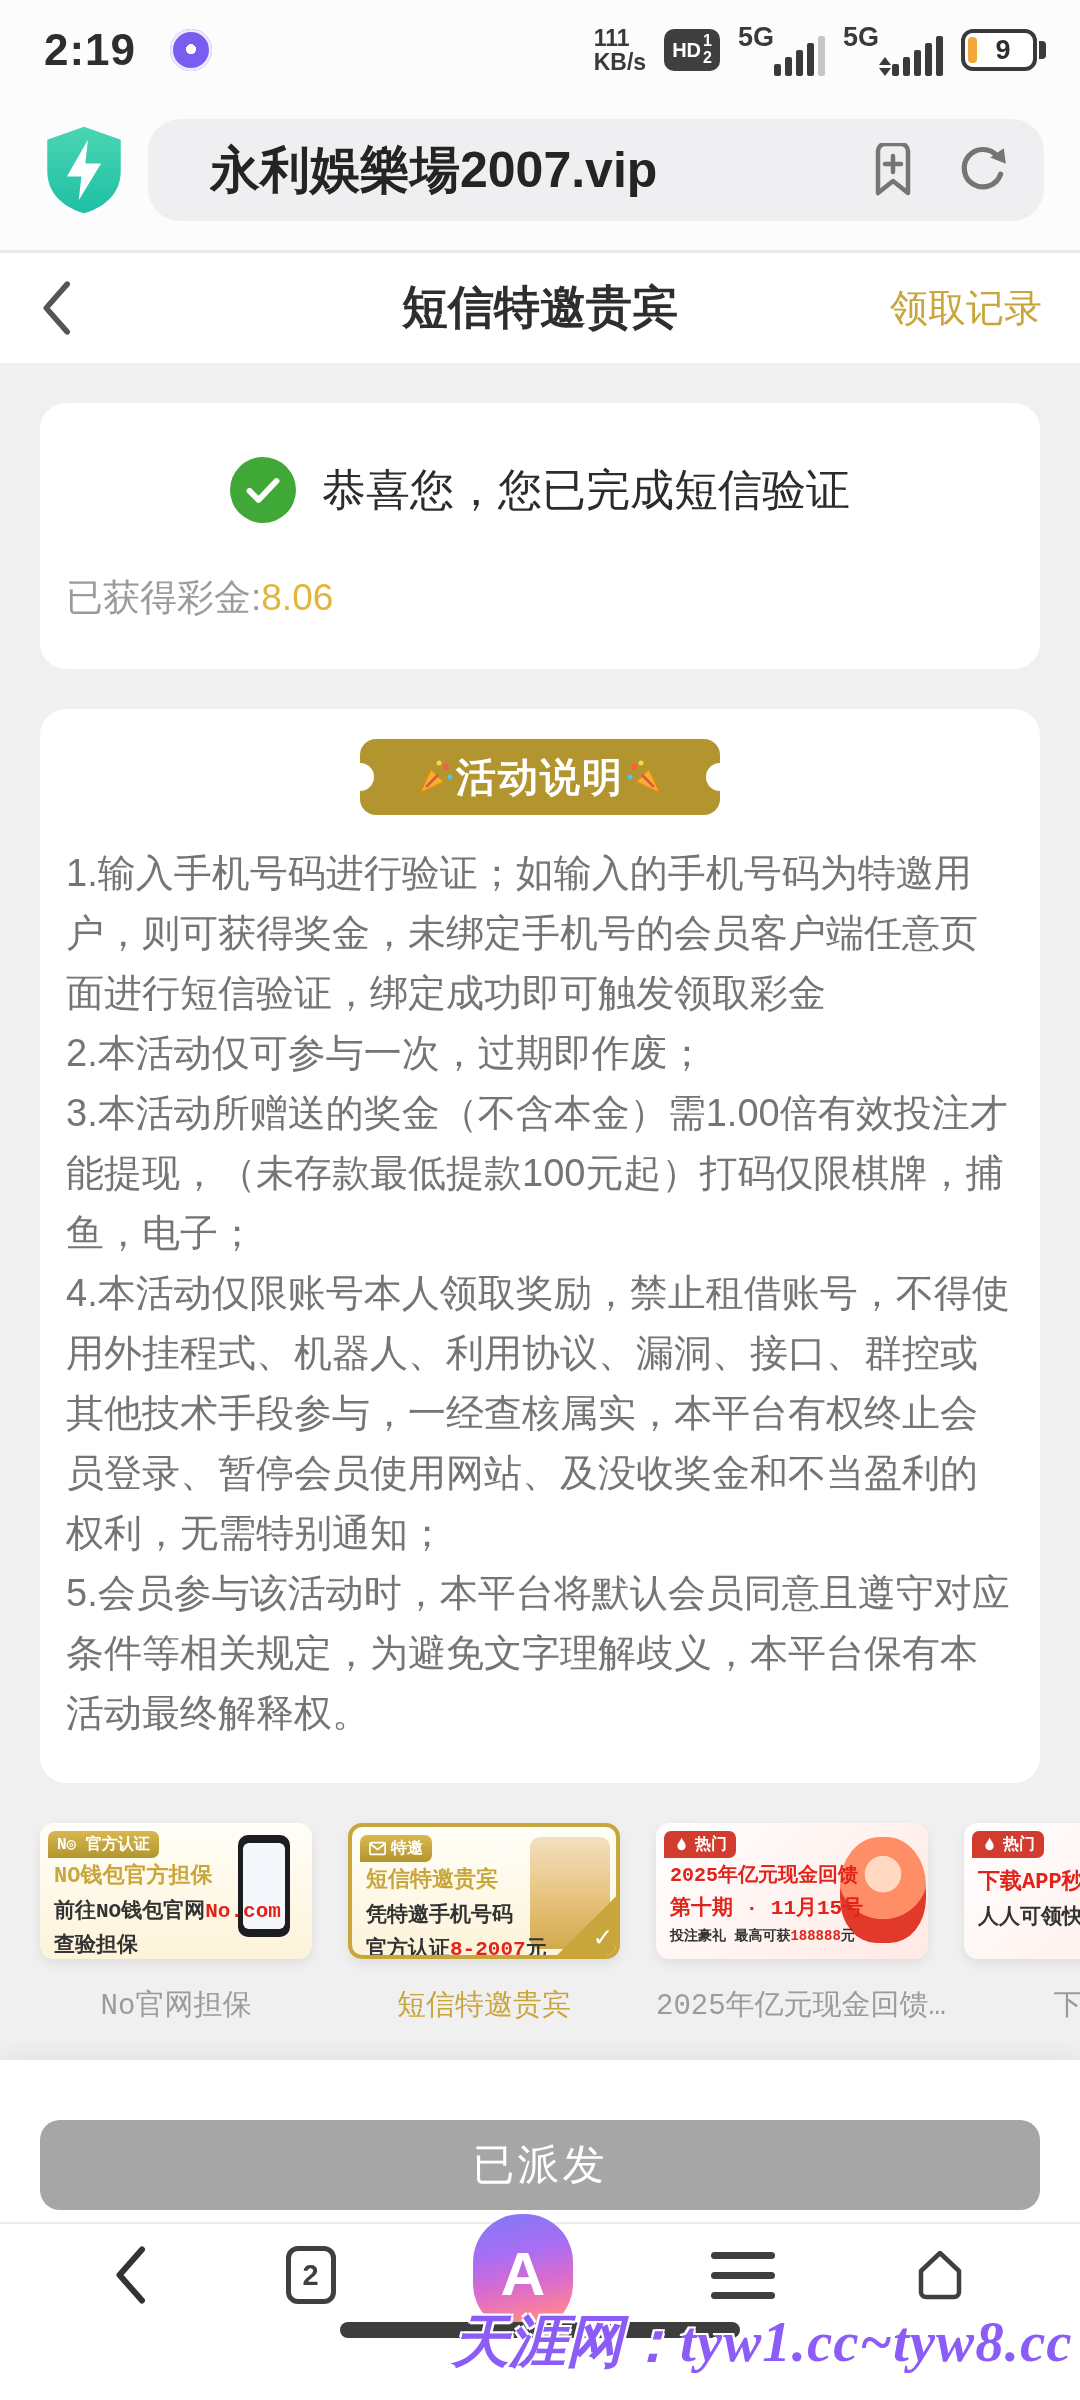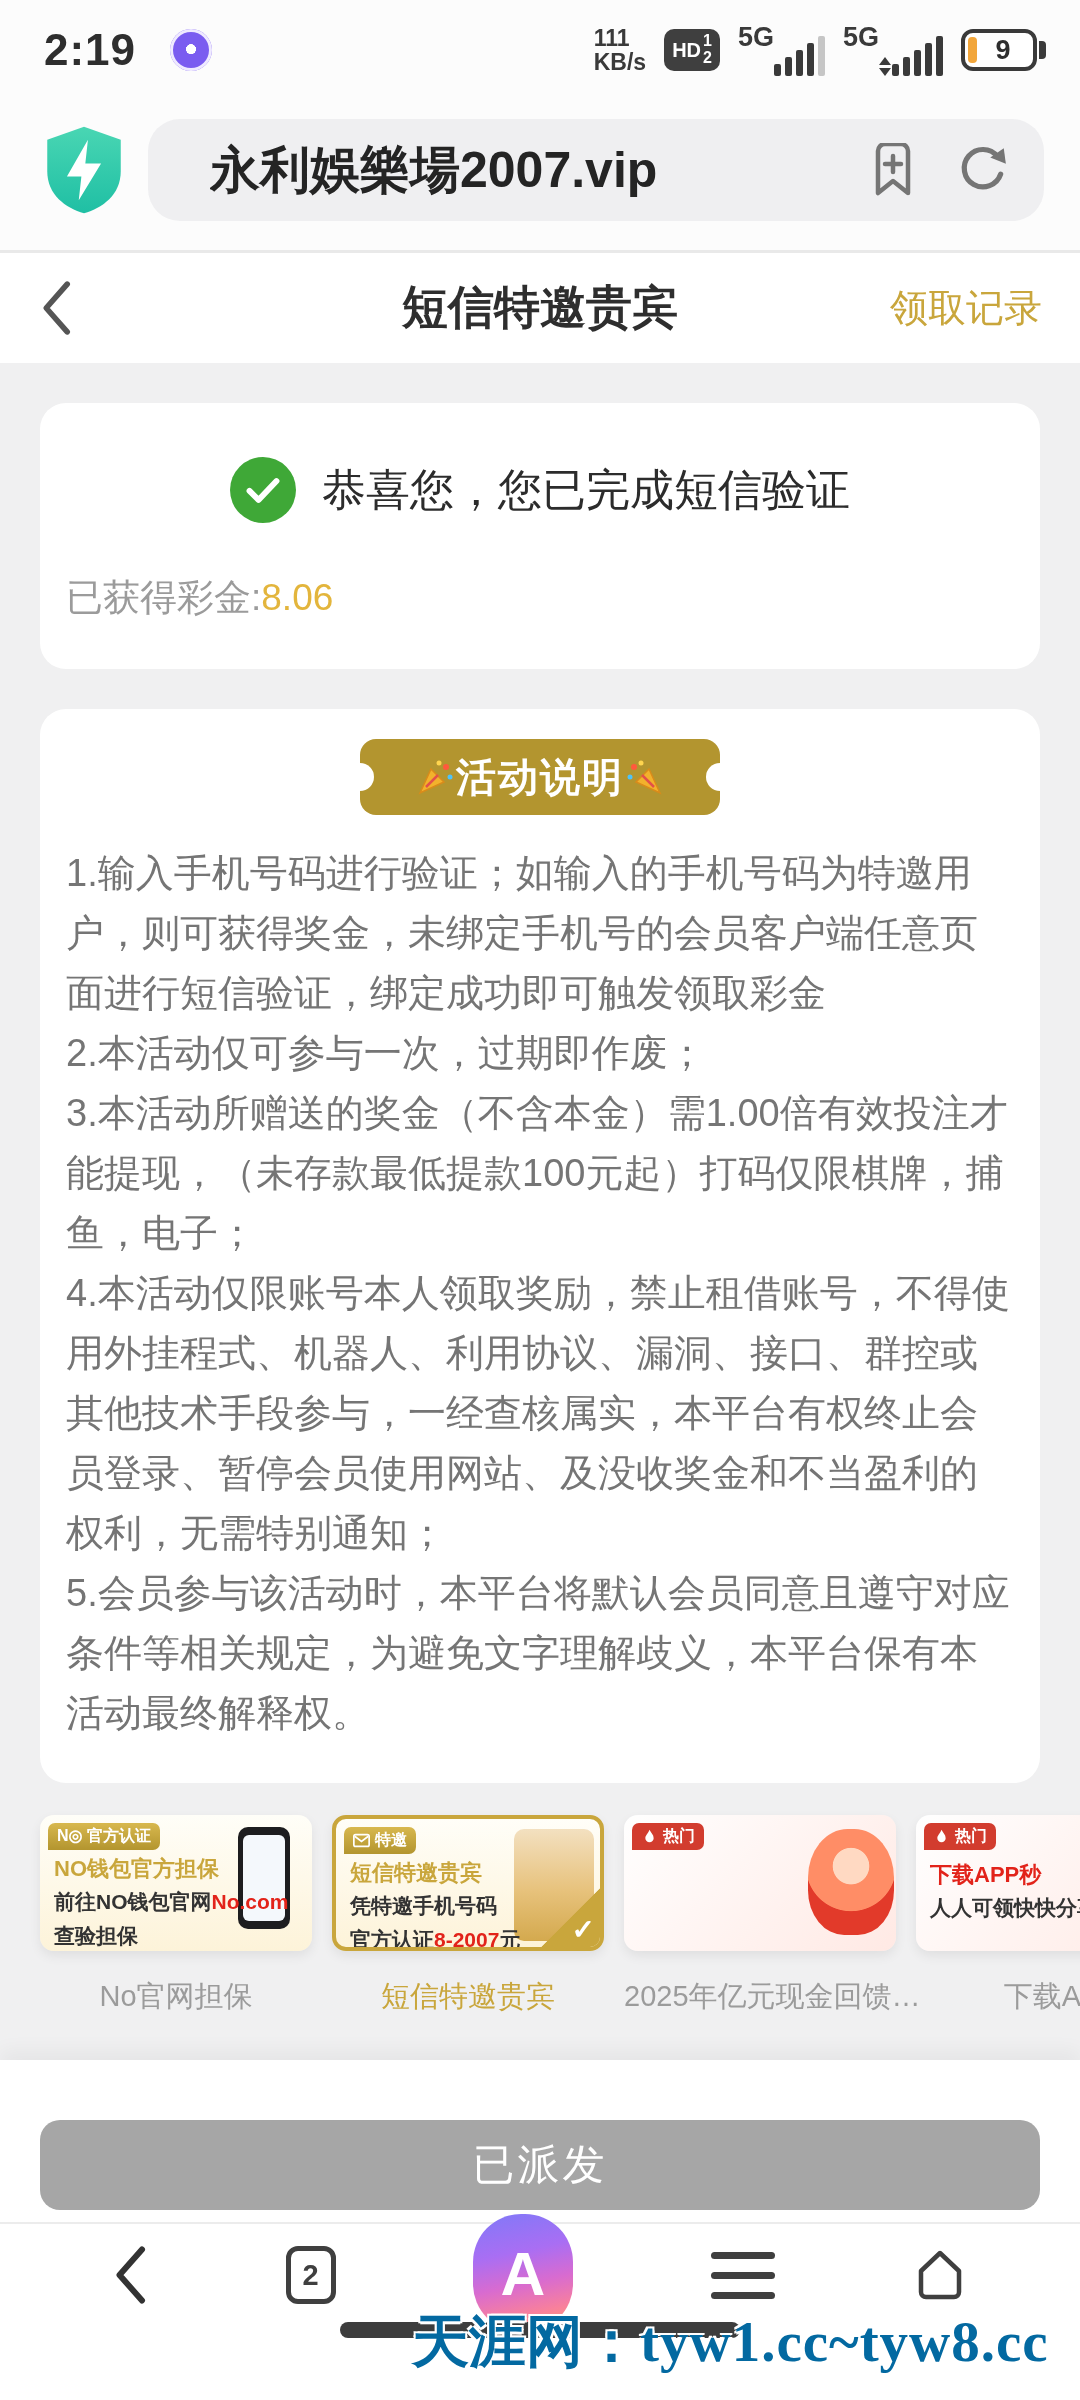--- a/index.html
+++ b/index.html
@@ -68,21 +68,21 @@
                 display:flex;align-items:center;justify-content:center;color:#fff;
                 font-size:40px;font-weight:700;letter-spacing:2px;}
   .ticket-badge::before,.ticket-badge::after{content:"";position:absolute;top:50%;width:28px;height:28px;
                 background:#fff;border-radius:50%;transform:translateY(-50%);}
   .ticket-badge::before{left:-14px;} .ticket-badge::after{right:-14px;}
   .popper{width:40px;height:40px;}
   .popper.flip{transform:scaleX(-1);}
   .rules-text{margin-top:28px;font-size:38px;line-height:1.58;color:#757575;}
   .rules-text p{margin:0;}
 
-  .thumbs{margin-top:32px;display:flex;gap:20px;}
+  .thumbs{margin-top:40px;display:flex;gap:36px;font-family:Liberation Mono, monospace;}
   .thumb{width:272px;flex-shrink:0;}
   .thumb-card{width:272px;height:136px;border-radius:14px;position:relative;overflow:hidden;
               box-shadow:0 5px 12px rgba(0,0,0,0.07);box-sizing:border-box;background:#fff;}
   .warm{background:linear-gradient(180deg,#fffef8 0%,#fdf3d9 100%);}
   .pinkish{background:linear-gradient(135deg,#ffffff 0%,#ffe9e4 100%);}
   .thumb.selected .thumb-card{border:4px solid #c9a63c;}
   .thumb-badge{position:absolute;top:8px;left:8px;padding:3px 9px;font-size:16px;font-weight:700;color:#fff;
                border-radius:7px 7px 7px 0;display:flex;align-items:center;gap:5px;}
   .badge-gold{background:linear-gradient(180deg,#d8b84e,#b3952f);}
   .badge-red{background:#d23c2e;}
@@ -121,23 +121,23 @@
              justify-content:center;font-size:29px;font-weight:600;color:#3f3f3f;box-sizing:border-box;}
   .nav-logo{width:100px;height:118px;border-radius:48px;margin-top:-4px;
             background:linear-gradient(168deg,#8079f8 0%,#a96ef3 34%,#d86bd0 58%,#f8809c 80%,#fba36c 100%);
             display:flex;align-items:center;justify-content:center;color:#fff;font-size:62px;font-weight:700;}
   .burger{display:flex;flex-direction:column;gap:13px;}
   .burger span{width:64px;height:7px;background:#3f3f3f;border-radius:4px;display:block;}
   .home-indicator{position:absolute;left:50%;transform:translateX(-50%);bottom:14px;width:400px;height:16px;
                   border-radius:10px;background:#3d3d3d;}
 
   
-  .watermark{position:absolute;left:412px;top:2304px;z-index:60;white-space:nowrap;font-weight:700;
-             font-size:57px;color:#0369a1;
-             text-shadow:2px 2px 0 #fff,-2px -2px 0 #fff,2px -2px 0 #fff,-2px 2px 0 #fff,0 3px 0 #fff;}
+  .watermark{position:absolute;left:452px;top:2304px;z-index:60;white-space:nowrap;font-weight:700;
+             font-size:57px;color:#8b5cf6;
+             text-shadow:2px 2px 0 #fff,-2px -2px 0 #fff,2px -2px 0 #fff,-2px 2px 0 #fff,0 3px 0 #fff;font-style:italic;}
   .wm-urls{font-family:"Liberation Serif",serif;letter-spacing:1px;}
 </style>
 </head>
 <body>
 
 <div class="screen">
 
   <div class="status-bar">
     <div class="sb-left">
       <span class="sb-time">2:19</span>
@@ -306,20 +306,25 @@
 
       <div class="thumb">
         <div class="thumb-card pinkish">
           <div class="art-mascot"></div>
           <span class="thumb-badge badge-red">
             <svg class="badge-ico" viewBox="0 0 16 18">
               <path d="M8 1 C10 5 13 7 13 11 a5 5 0 0 1 -10 0 C3 8 6 6 8 1 Z" fill="#fff"></path>
             </svg>
             <span>热门</span>
           </span>
+          <div class="thumb-body">
+            <div class="thumb-title t-red" style="font-size:20px">2025年亿元现金回馈</div>
+            <div class="thumb-line t-red" style="color:#e2231a">第十期 · 11月15号</div>
+            <div class="thumb-line" style="font-size:14px"><span>投注豪礼 最高可获</span><span class="hl">188888</span><span>元</span></div>
+          </div>
         </div>
         <div class="thumb-caption">2025年亿元现金回馈…</div>
       </div>
 
       <div class="thumb">
         <div class="thumb-card pinkish">
           <span class="thumb-badge badge-red">
             <svg class="badge-ico" viewBox="0 0 16 18">
               <path d="M8 1 C10 5 13 7 13 11 a5 5 0 0 1 -10 0 C3 8 6 6 8 1 Z" fill="#fff"></path>
             </svg>

